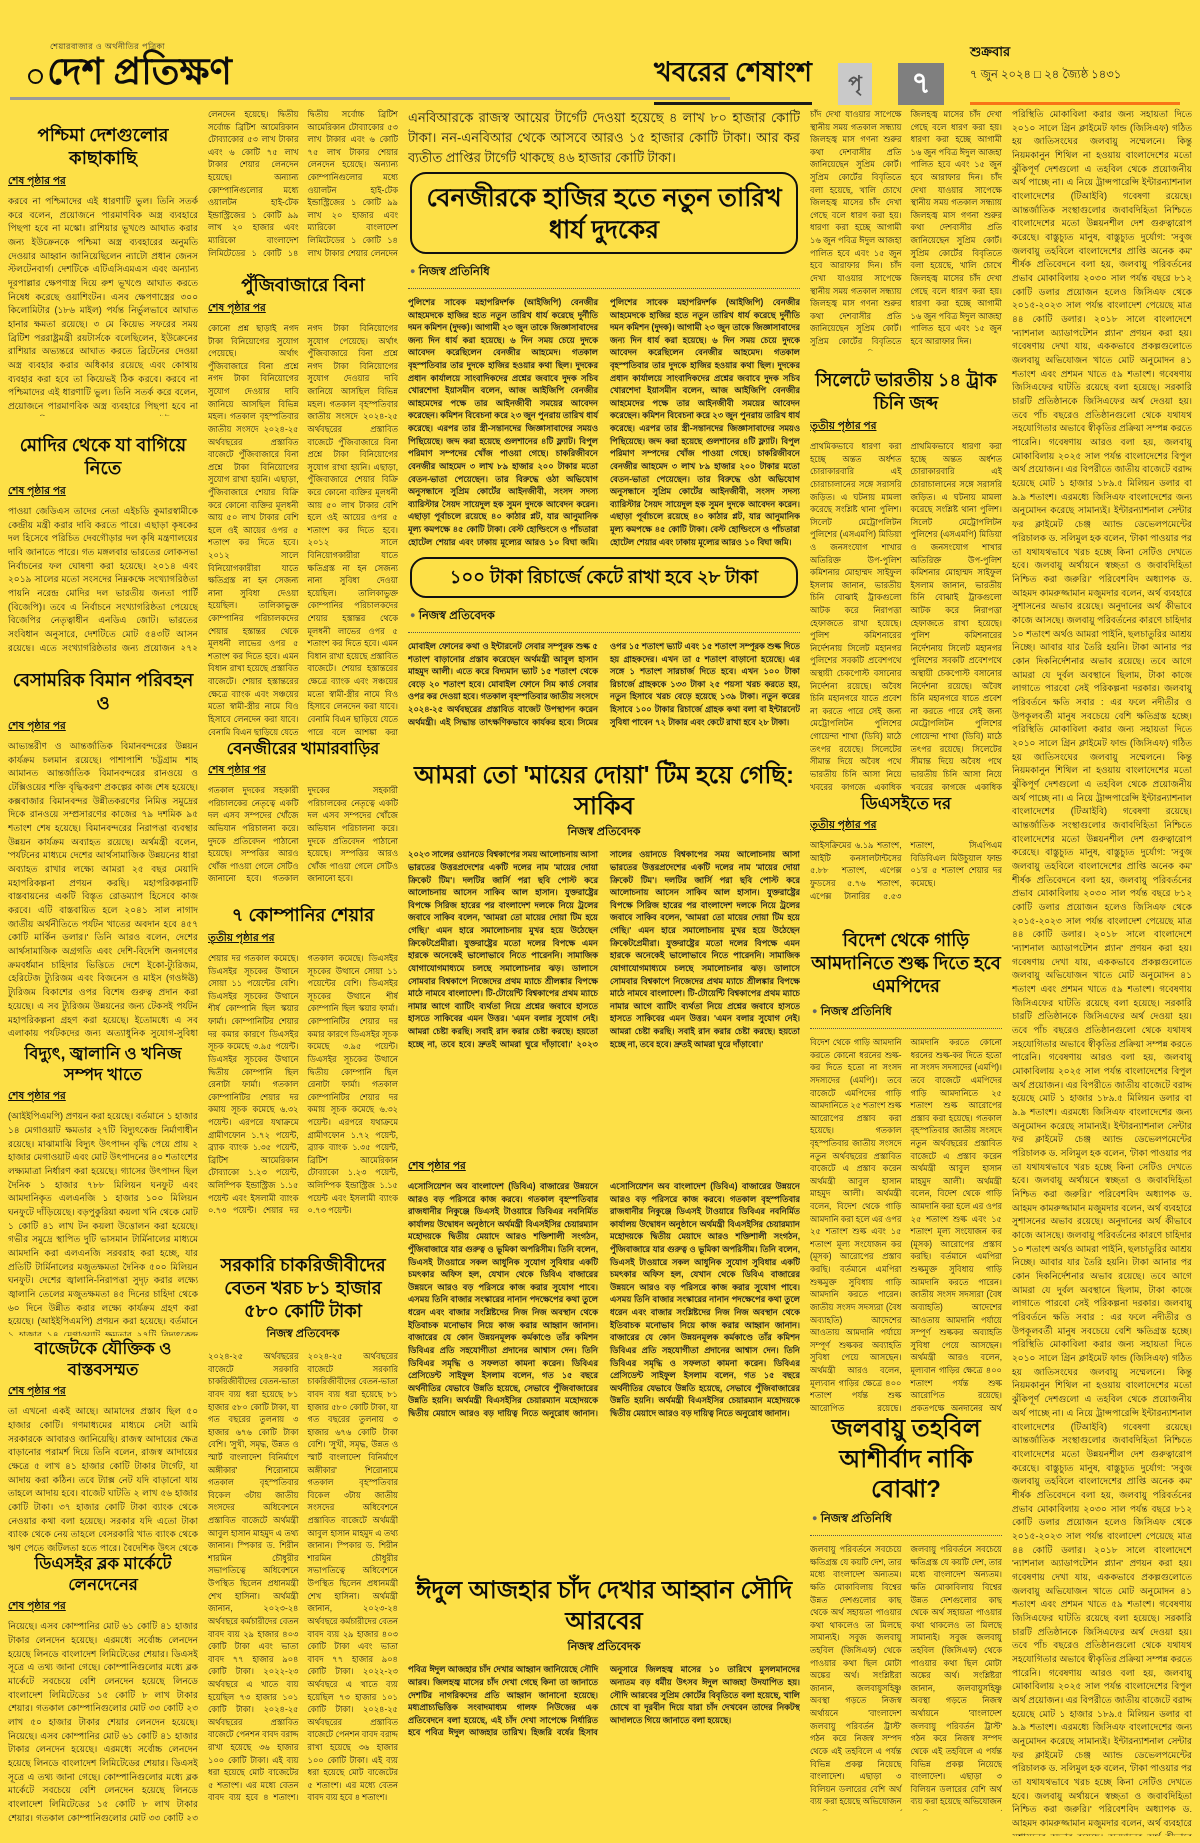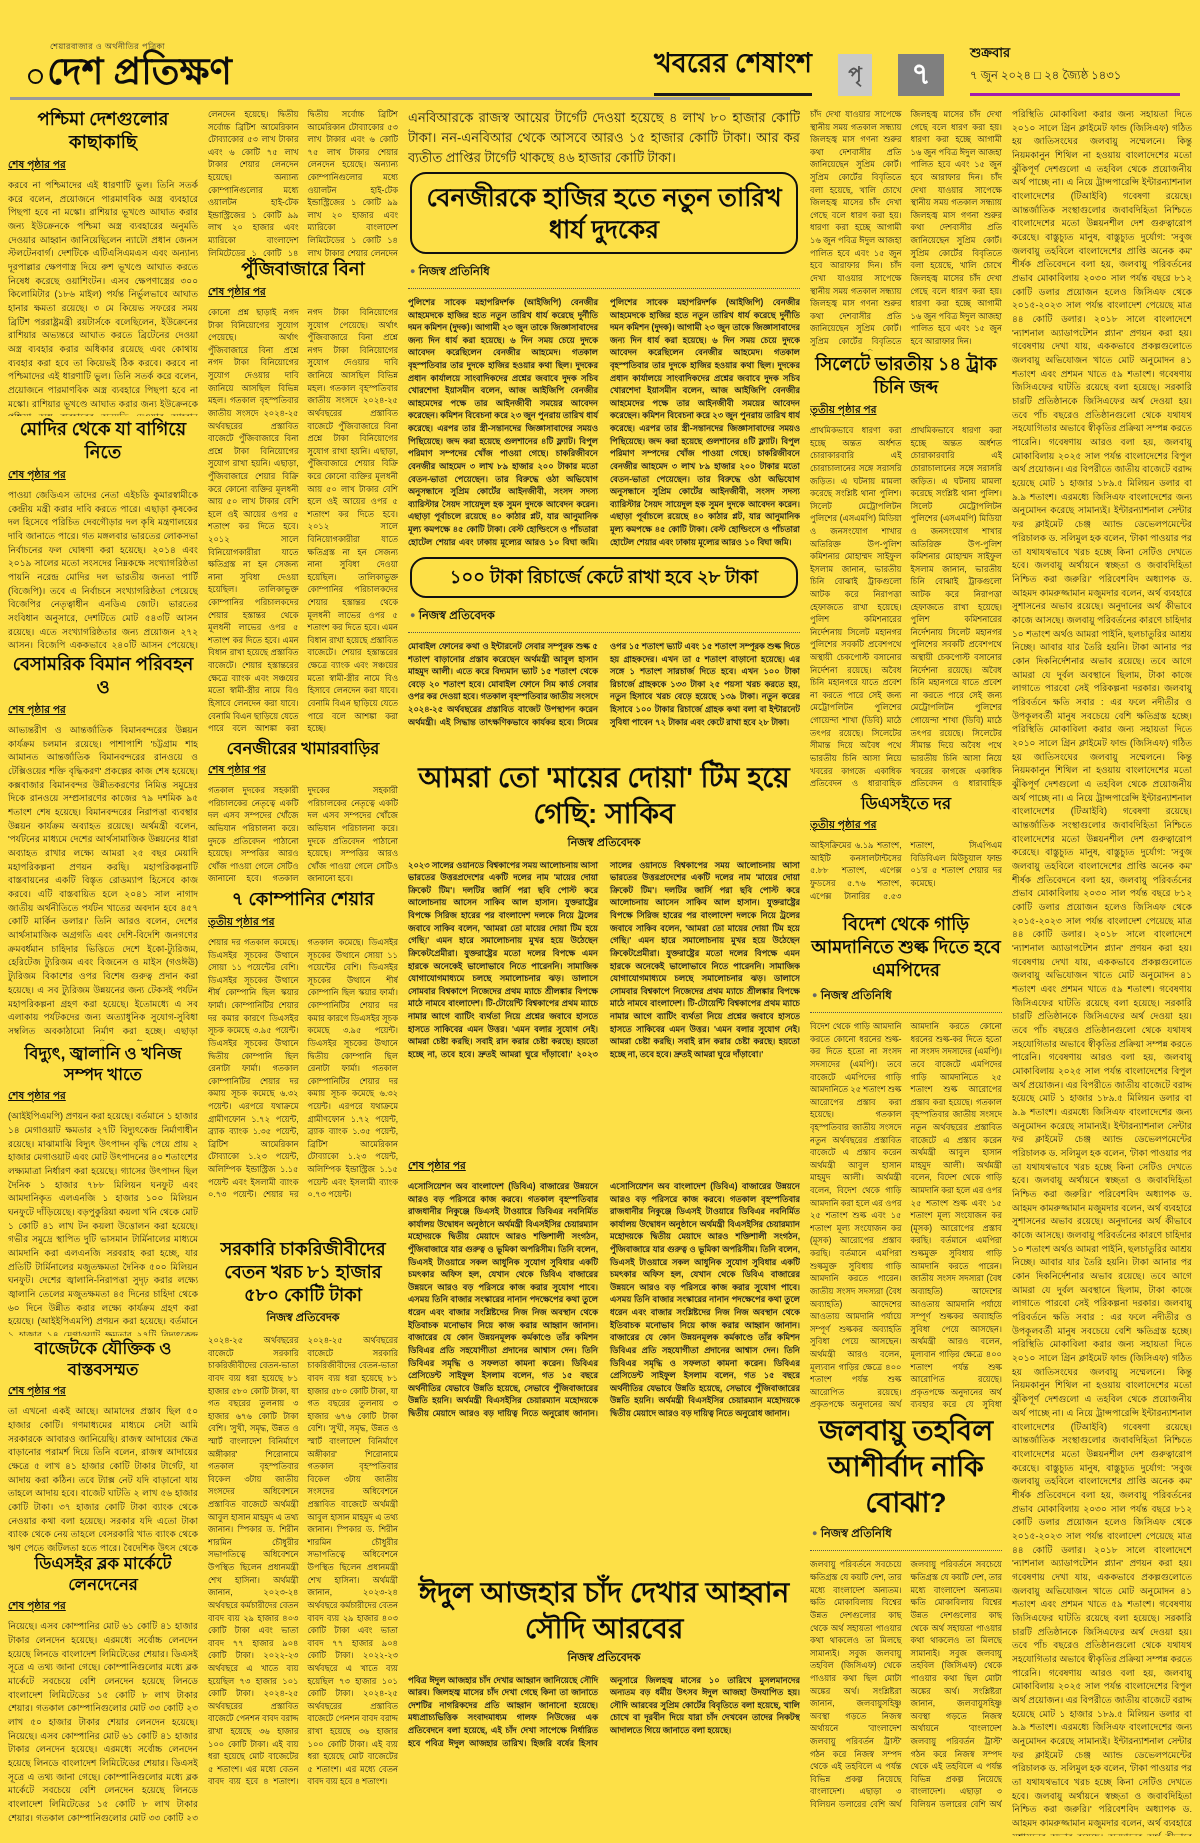--- a/index.html
+++ b/index.html
@@ -12,36 +12,36 @@
   .mast-left { position:absolute; left:28px; top:40px; }
   .tagline { font-size:8px; color:#333; letter-spacing:.5px; margin-left:22px; }
   .logo { font-size:37px; font-weight:bold; color:#0d0d0d; letter-spacing:0; line-height:1.05; display:flex; align-items:center; gap:4px;}
   .logo-emblem { width:15px; height:15px; border:2px solid #0d0d0d; border-radius:50%; display:inline-block; margin-top:8px;}
   .mast-right { position:absolute; right:20px; top:40px; display:flex; align-items:flex-end; gap:26px; }
   .section-title { font-size:27px; font-weight:bold; color:#0d0d0d; padding-bottom:6px; border-bottom:3px solid #1a1a1a; margin-top:2px;}
   .orn-box { width:34px; height:42px; background:#c9c9c9; color:#555; font-size:20px; font-weight:bold; display:flex; align-items:center; justify-content:center; }
   .pageno-box { width:46px; height:42px; background:#7f7f7f; color:#ffffff; font-size:30px; font-weight:bold; display:flex; align-items:center; justify-content:center; }
   .date-stack { padding-top:2px; min-width:210px;}
   .day { font-size:13px; font-weight:bold; color:#111; }
-  .dateline { font-size:11.5px; color:#222; margin-top:3px; padding-bottom:7px; border-bottom:3px solid #a21caf; }
+  .dateline { font-size:11.5px; color:#222; margin-top:3px; padding-bottom:17px; border-bottom:3px solid #f97316; }
   .mast-rule { position:absolute; left:10px; right:470px; bottom:0; border-bottom:3px solid #9a9a9a; }
 
   
   .content { display:flex; gap:10px; padding:6px 8px 0 8px; height:1736px; overflow:hidden; }
   .col { overflow:hidden; height:100%; }
   .c-narrow { width:190px; }
   .c-super { width:392px; }
   .c-last  { width:180px; }
 
   article { overflow:hidden; padding:2px 0 4px 0; }
 
   .hl { font-weight:bold; text-align:center; color:#0c0c0c; line-height:1.28; }
-  .hl-md { font-size:18px; }
+  .hl-md { font-size:18px;margin-top:16px; }
   .hl-sm { font-size:16.5px; }
-  .hl-lg { font-size:28px; }
+  .hl-lg { font-size:24px; }
   .boxed { border:2px solid #111; border-radius:16px; padding:7px 12px; margin:2px 2px 4px 2px; }
   .boxed-xl { font-size:25px; }
   .boxed-lg { font-size:18px; }
 
   .tag { text-align:left; font-size:10.5px; font-weight:bold; color:#111; margin:3px 0 5px 0;text-decoration:underline; }
   .byline-left { font-size:11.5px; font-weight:bold; color:#111; padding:5px 2px 6px 2px; border-bottom:1px dotted #555; margin-bottom:7px; }
   .byline-left .dot { color:#666; font-size:9px; vertical-align:1px; }
   .byline-center { text-align:center; font-size:11px; font-weight:bold; color:#111; margin:2px 0 6px 0; }
 
   .body { font-size:8.3px; line-height:1.52; text-align:justify; color:#1c1c1c; overflow:hidden; }

